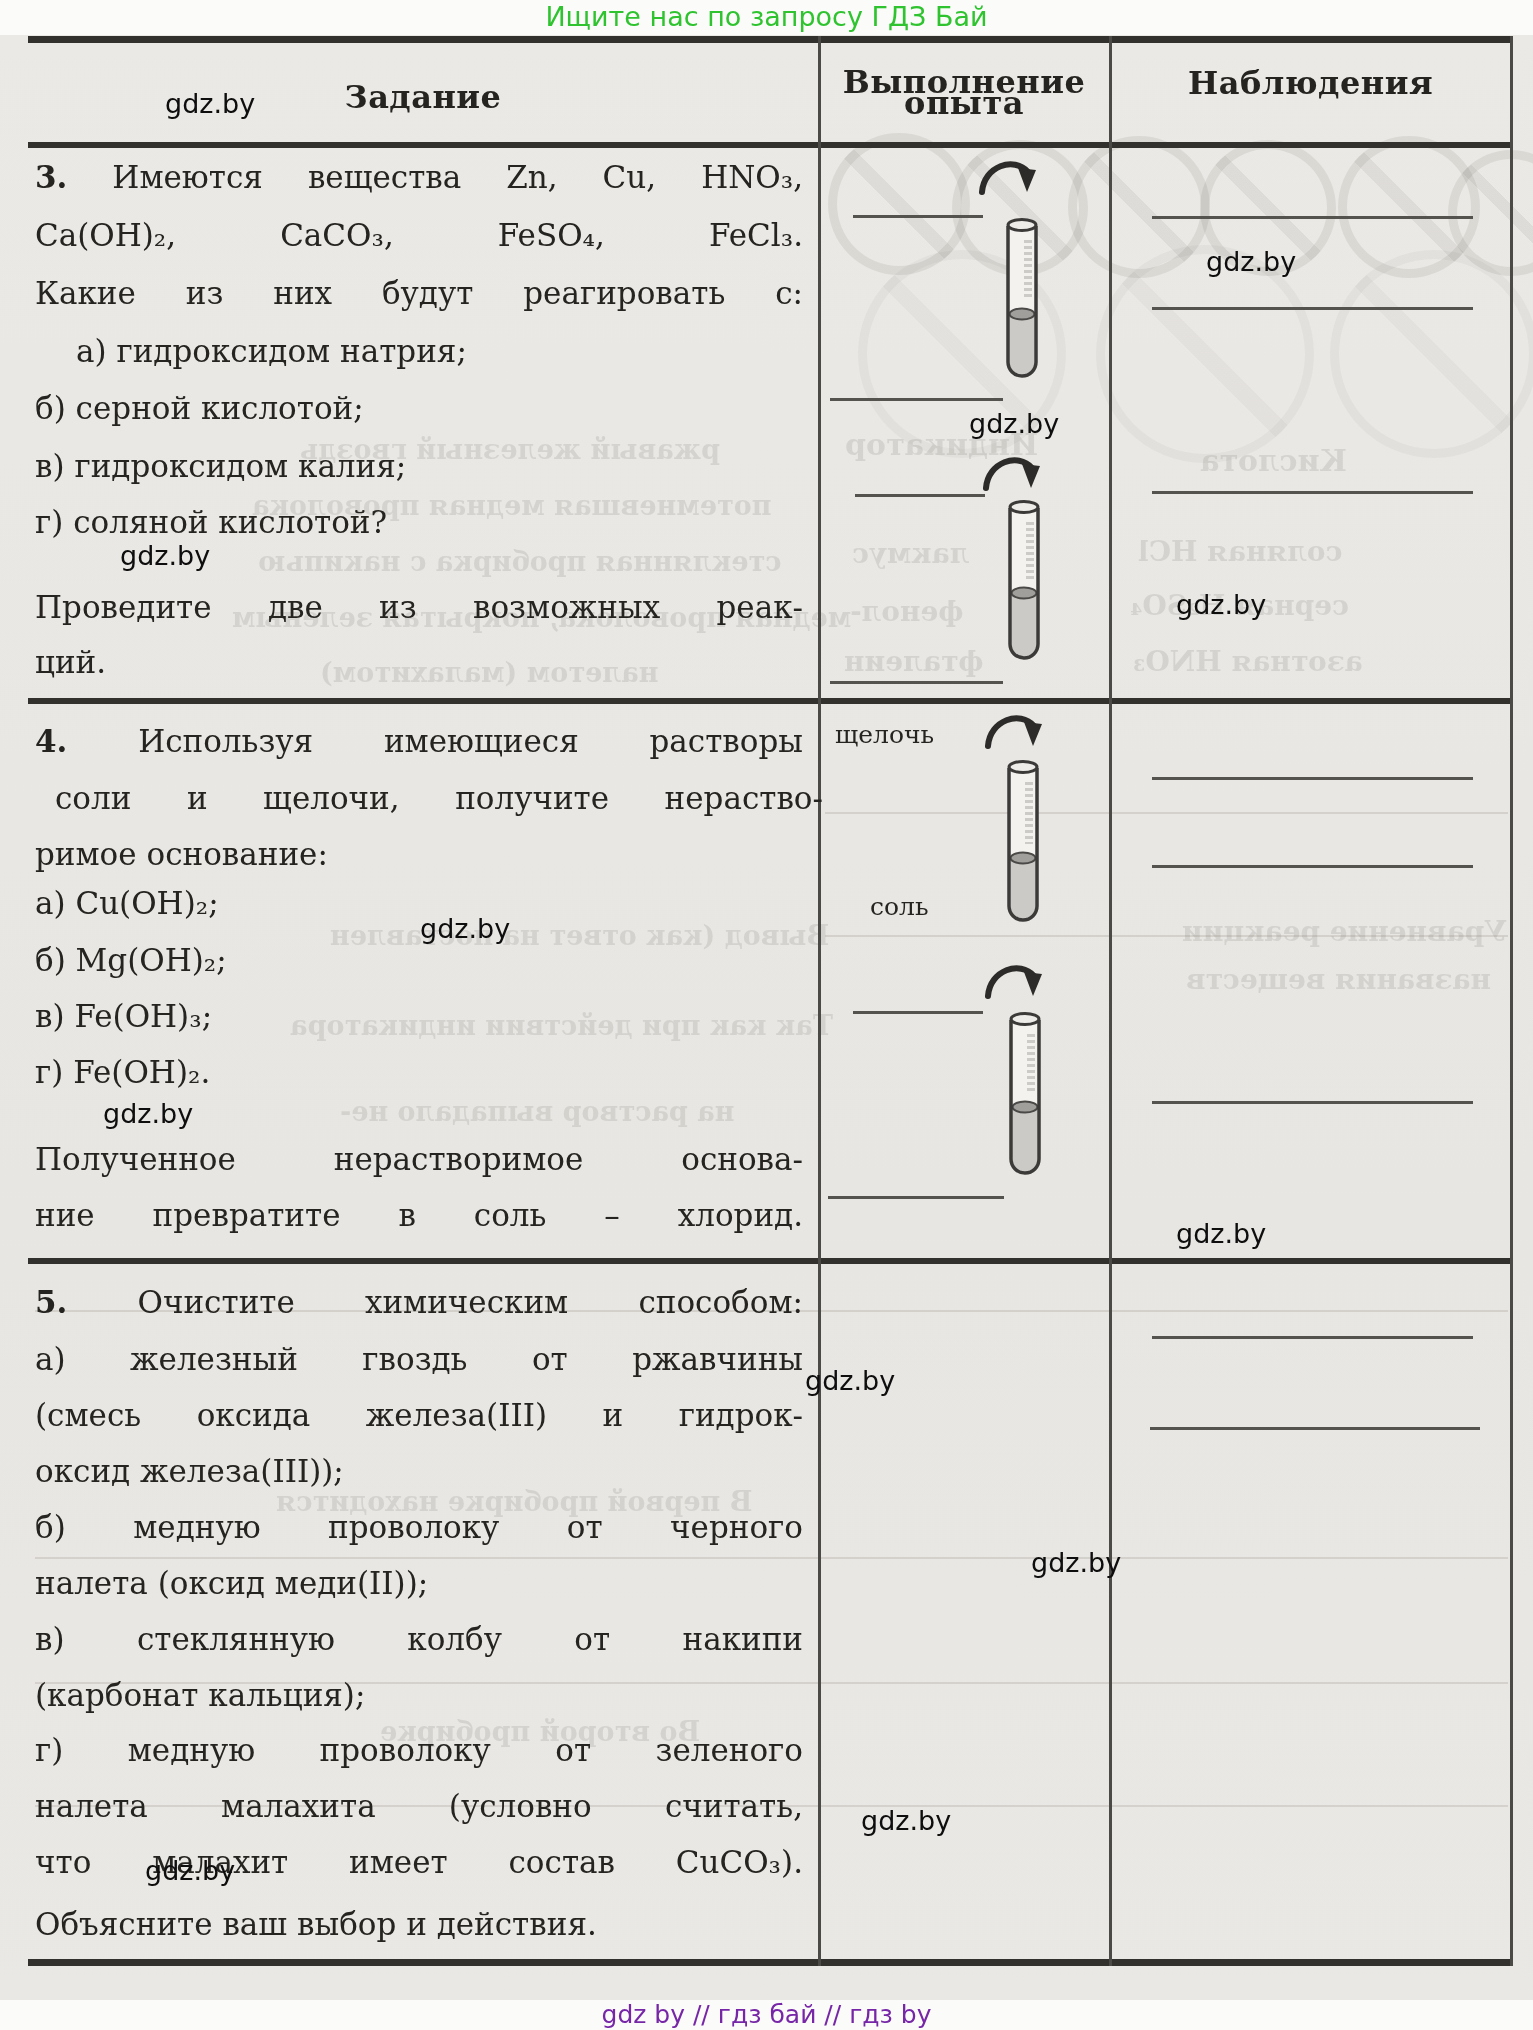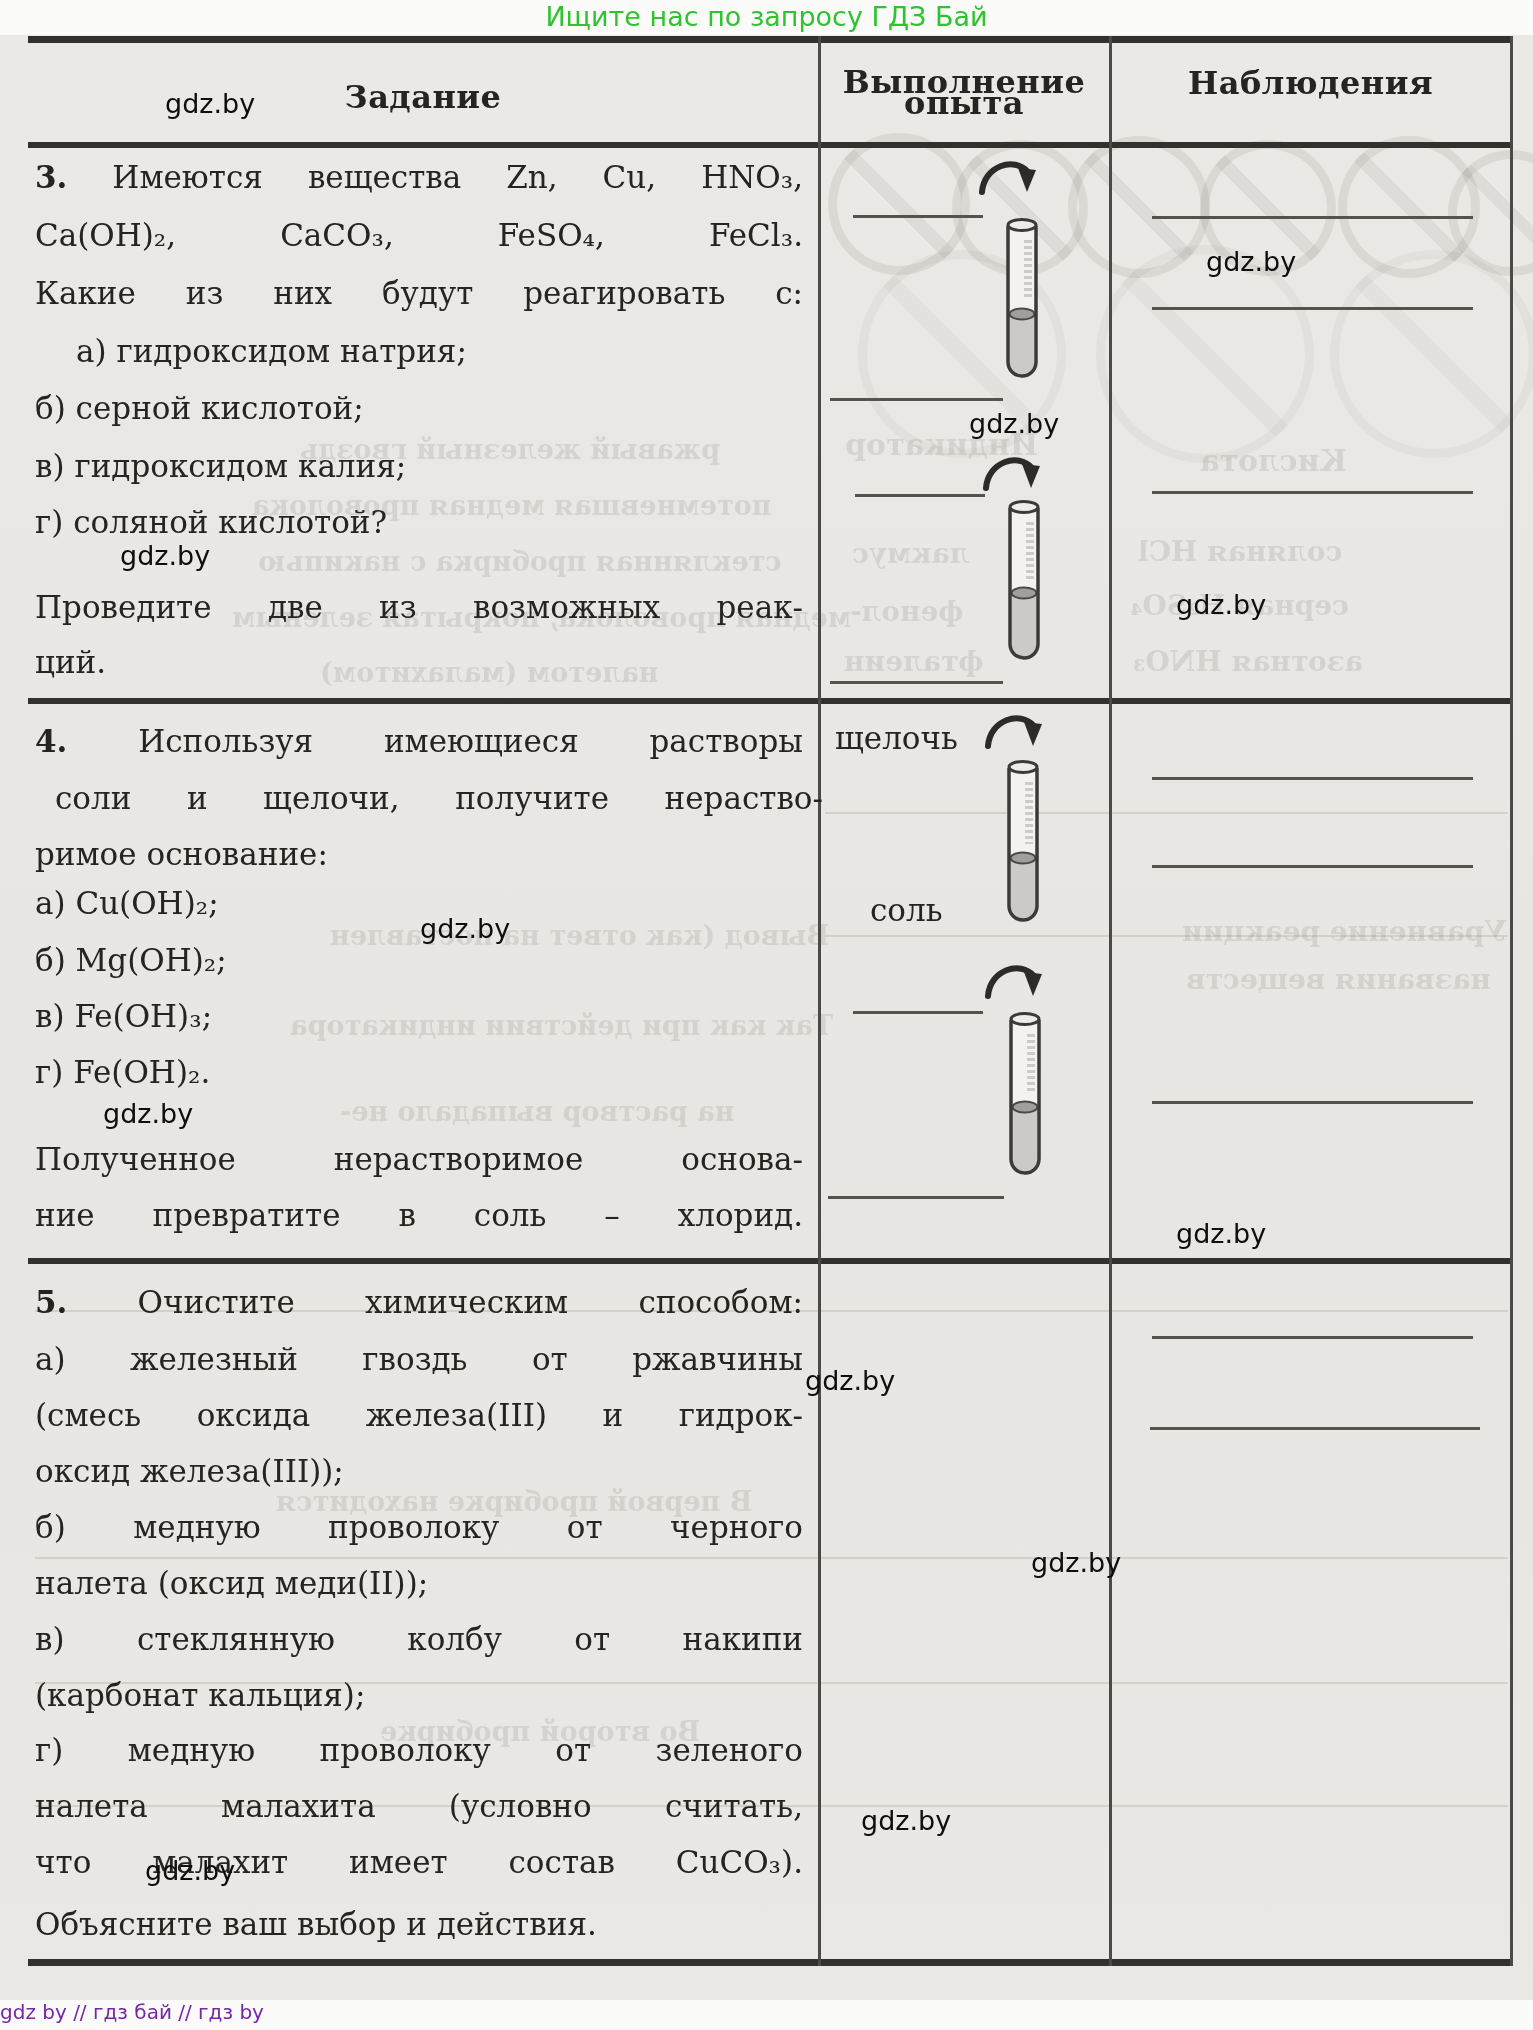--- a/index.html
+++ b/index.html
@@ -2,29 +2,29 @@
 <html><head>
 <meta charset="utf-8">
 <style>
   html,body{margin:0;padding:0;background:#cfcfcf;}
   .page{position:relative;width:1533px;height:2030px;margin:0 auto;overflow:hidden;
         background:linear-gradient(180deg,#ebe9e5 0%,#e8e6e2 60%,#eae8e4 100%);
         font-family:"DejaVu Serif","Liberation Serif",serif;color:#262420;}
   .strip{position:absolute;left:0;width:100%;background:#fbfbfa;}
   .promo{position:absolute;top:1px;left:0;width:100%;text-align:center;
          font-family:"DejaVu Sans","Liberation Sans",sans-serif;font-size:27px;font-weight:500;}
-  .footer{position:absolute;top:2000px;left:0;width:100%;text-align:left;
-          font-family:"DejaVu Sans","Liberation Sans",sans-serif;font-size:20px;font-weight:500;}
+  .footer{position:absolute;top:2000px;left:0;width:100%;text-align:center;
+          font-family:"DejaVu Sans","Liberation Sans",sans-serif;font-size:25px;font-weight:500;}
   .hline{position:absolute;background:#33312e;}
   .vline{position:absolute;width:3px;background:#4c4a47;}
   .wline{position:absolute;height:3px;background:#55534e;}
   .hdr{position:absolute;font-weight:bold;font-size:32px;text-align:center;letter-spacing:.5px;}
   .tl{position:absolute;left:35px;width:768px;font-size:31px;line-height:1.25;white-space:nowrap;}
   .just{white-space:normal;text-align:justify;text-align-last:justify;}
-  .lbl{position:absolute;font-size:31px;}
+  .lbl{position:absolute;font-size:25px;}
   .wm{position:absolute;font-family:"DejaVu Sans","Liberation Sans",sans-serif;
       font-size:27px;color:#0e0e0e;}
   .gt{position:absolute;transform:scaleX(-1);color:#6f6d67;opacity:.16;font-weight:bold;line-height:1;}
   .gc{position:absolute;border-radius:50%;border:9px solid rgba(80,78,72,.10);
       background:linear-gradient(45deg,transparent 46%,rgba(80,78,72,.08) 46%,rgba(80,78,72,.08) 54%,transparent 54%);}
   .gc.big{border-color:rgba(80,78,72,.05);
       background:linear-gradient(45deg,transparent 47%,rgba(80,78,72,.04) 47%,rgba(80,78,72,.04) 53%,transparent 53%);}
   .br{position:absolute;height:2px;background:rgba(128,122,110,.20);}
   .fig{position:absolute;}
 </style>

